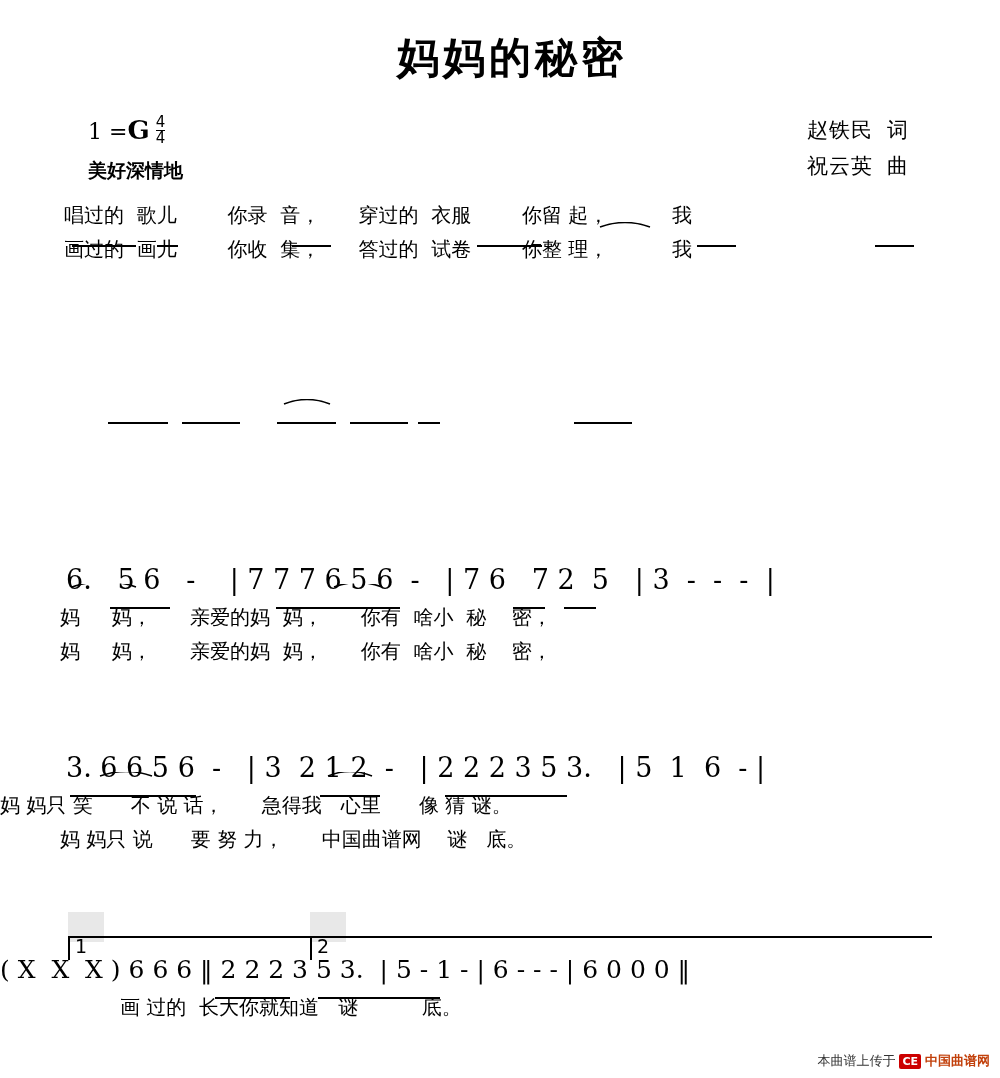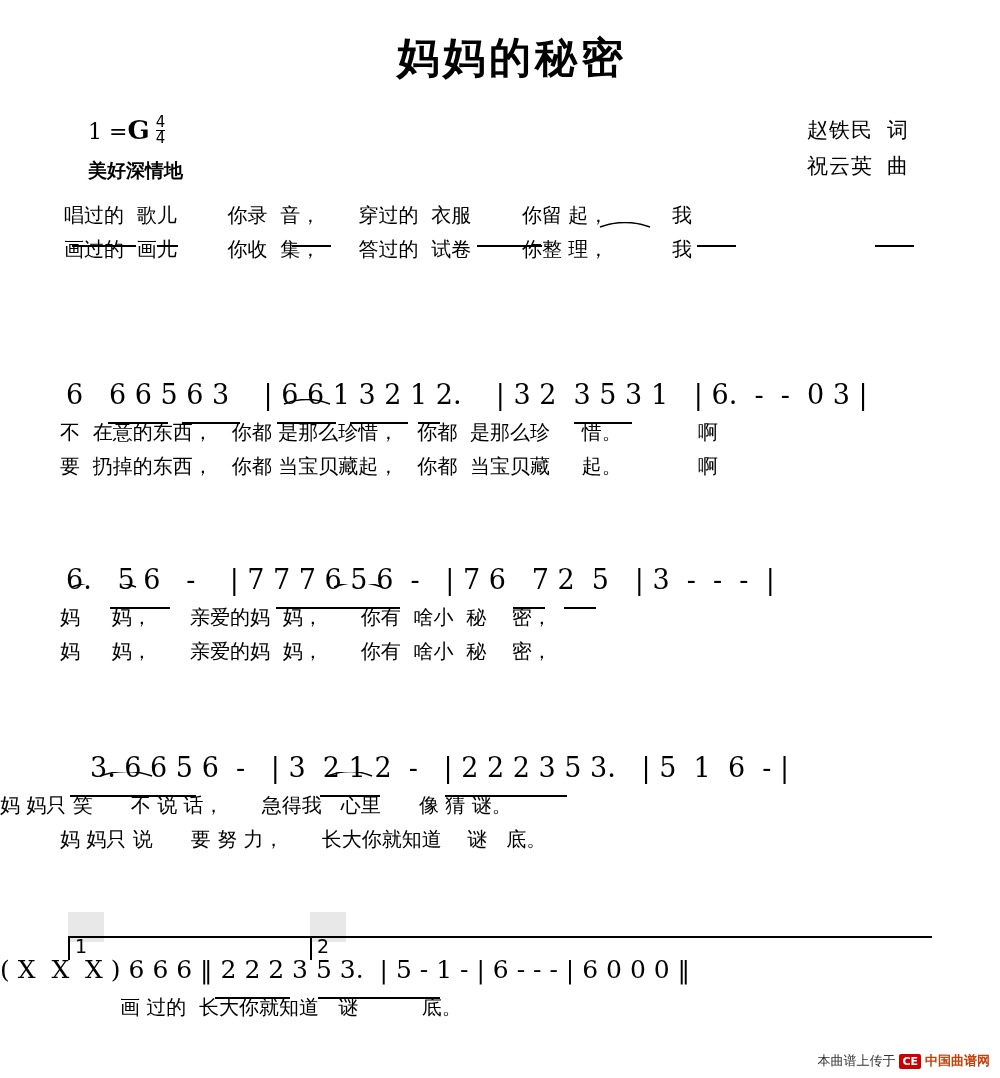--- a/index.html
+++ b/index.html
@@ -167,25 +167,20 @@
   <svg width="1000" height="70" style="position:absolute;top:222px;left:0;">
     <line x1="72" y1="24" x2="136" y2="24" stroke="#000" stroke-width="2"></line>
     <line x1="157" y1="24" x2="178" y2="24" stroke="#000" stroke-width="2"></line>
     <line x1="292" y1="24" x2="331" y2="24" stroke="#000" stroke-width="2"></line>
     <line x1="477" y1="24" x2="542" y2="24" stroke="#000" stroke-width="2"></line>
     <line x1="697" y1="24" x2="736" y2="24" stroke="#000" stroke-width="2"></line>
     <line x1="875" y1="24" x2="914" y2="24" stroke="#000" stroke-width="2"></line>
     <path d="M 600 5 Q 625 -4 650 5" fill="none" stroke="#000" stroke-width="1.6"></path>
   </svg>
 
-  <div class="row" style="top:375px;">
-    <div class="notes" style="padding-left:66px;">6   6 6 5 6 3    | 6 6 1 3 2 1 2.    | 3 2  3 5 3 1   | 6.  -  -  0 3 |</div>
-    <div class="lyric" style="padding-left:60px;">不  在意的东西，   你都 是那么珍惜，   你都  是那么珍     惜。            啊</div>
-    <div class="lyric" style="padding-left:60px;">要  扔掉的东西，   你都 当宝贝藏起，   你都  当宝贝藏     起。            啊</div>
-  </div>
   <svg width="1000" height="70" style="position:absolute;top:399px;left:0;">
     <line x1="108" y1="24" x2="168" y2="24" stroke="#000" stroke-width="2"></line>
     <line x1="182" y1="24" x2="240" y2="24" stroke="#000" stroke-width="2"></line>
     <line x1="277" y1="24" x2="336" y2="24" stroke="#000" stroke-width="2"></line>
     <line x1="350" y1="24" x2="408" y2="24" stroke="#000" stroke-width="2"></line>
     <line x1="418" y1="24" x2="440" y2="24" stroke="#000" stroke-width="2"></line>
     <line x1="574" y1="24" x2="632" y2="24" stroke="#000" stroke-width="2"></line>
     <path d="M 284 5 Q 307 -4 330 5" fill="none" stroke="#000" stroke-width="1.6"></path>
   </svg>
 
@@ -197,23 +192,23 @@
   <svg width="1000" height="70" style="position:absolute;top:584px;left:0;">
     <line x1="110" y1="24" x2="170" y2="24" stroke="#000" stroke-width="2"></line>
     <line x1="276" y1="24" x2="400" y2="24" stroke="#000" stroke-width="2"></line>
     <line x1="513" y1="24" x2="545" y2="24" stroke="#000" stroke-width="2"></line>
     <line x1="564" y1="24" x2="596" y2="24" stroke="#000" stroke-width="2"></line>
     <path d="M 72 3 Q 104 -8 136 3" fill="none" stroke="#000" stroke-width="1.6"></path>
     <path d="M 334 3 Q 358 -6 382 3" fill="none" stroke="#000" stroke-width="1.6"></path>
   </svg>
 
   <div class="row" style="top:748px;">
-    <div class="notes" style="padding-left:66px;margin-left:24px;">3. 6 6 5 6  -   | 3  2 1 2  -   | 2 2 2 3 5 3.   | 5  1  6  - |</div>
+    <div class="notes" style="padding-left:66px;">3. 6 6 5 6  -   | 3  2 1 2  -   | 2 2 2 3 5 3.   | 5  1  6  - |</div>
     <div class="lyric" style="">妈 妈只 笑      不 说 话，      急得我   心里      像 猜 谜。</div>
-    <div class="lyric" style="padding-left:60px;">妈 妈只 说      要 努 力，      长大你就知道    谜   底。</div>
+    <div class="lyric" style="padding-left:60px;">妈 妈只 说      要 努 力，      中国曲谱网    谜   底。</div>
   </div>
   <svg width="1000" height="70" style="position:absolute;top:772px;left:0;">
     <line x1="70" y1="24" x2="196" y2="24" stroke="#000" stroke-width="2"></line>
     <line x1="320" y1="24" x2="380" y2="24" stroke="#000" stroke-width="2"></line>
     <line x1="445" y1="24" x2="567" y2="24" stroke="#000" stroke-width="2"></line>
     <path d="M 100 4 Q 126 -5 152 4" fill="none" stroke="#000" stroke-width="1.6"></path>
     <path d="M 328 4 Q 350 -5 372 4" fill="none" stroke="#000" stroke-width="1.6"></path>
   </svg>
 
   <div class="shade" style="left:68px; top:912px; width:36px; height:30px;"></div>

